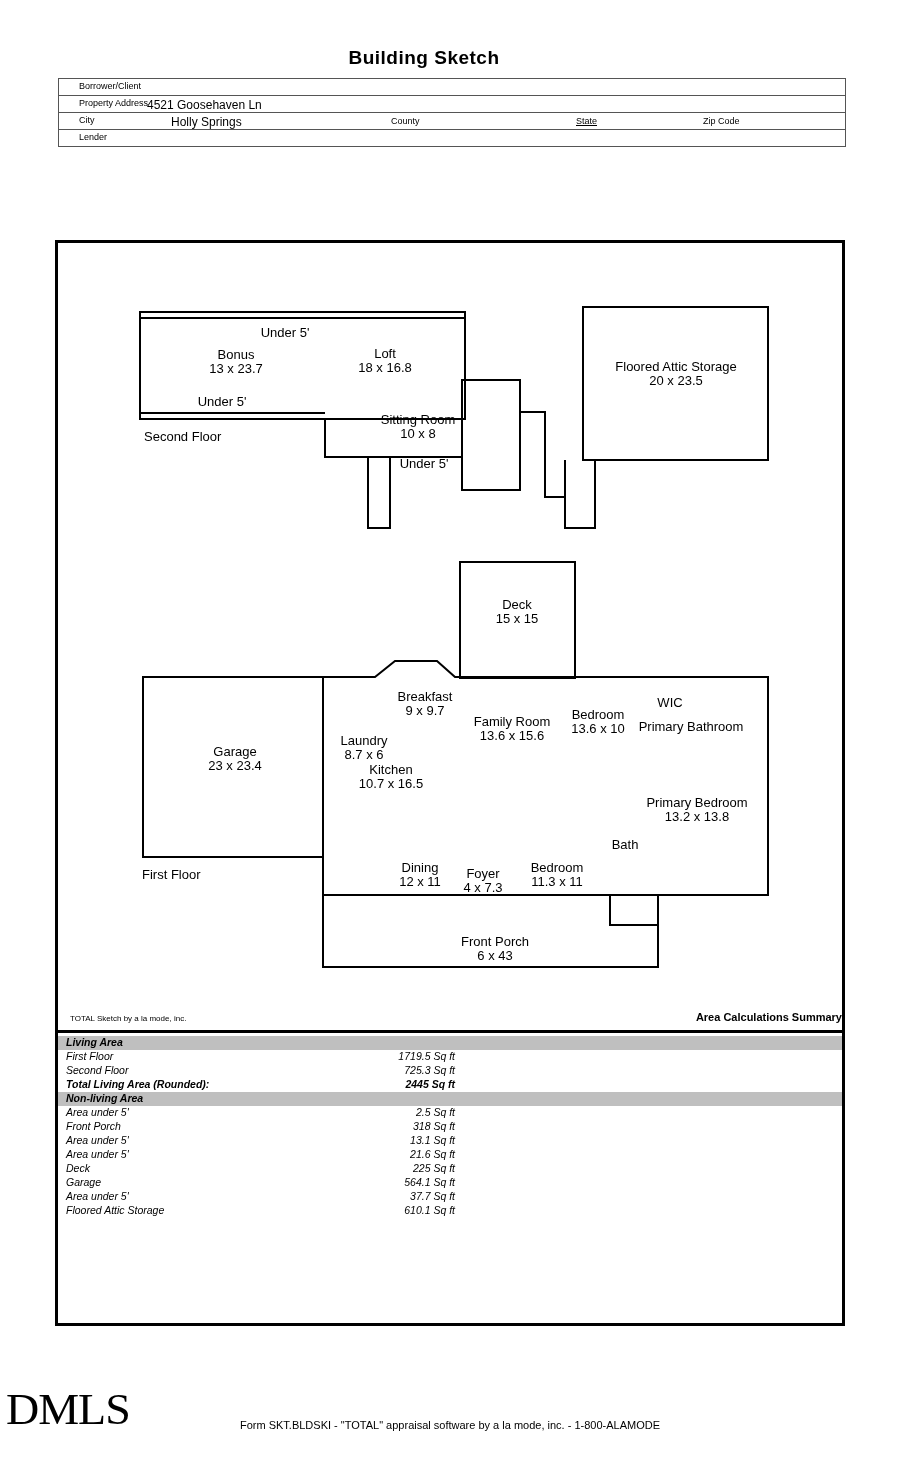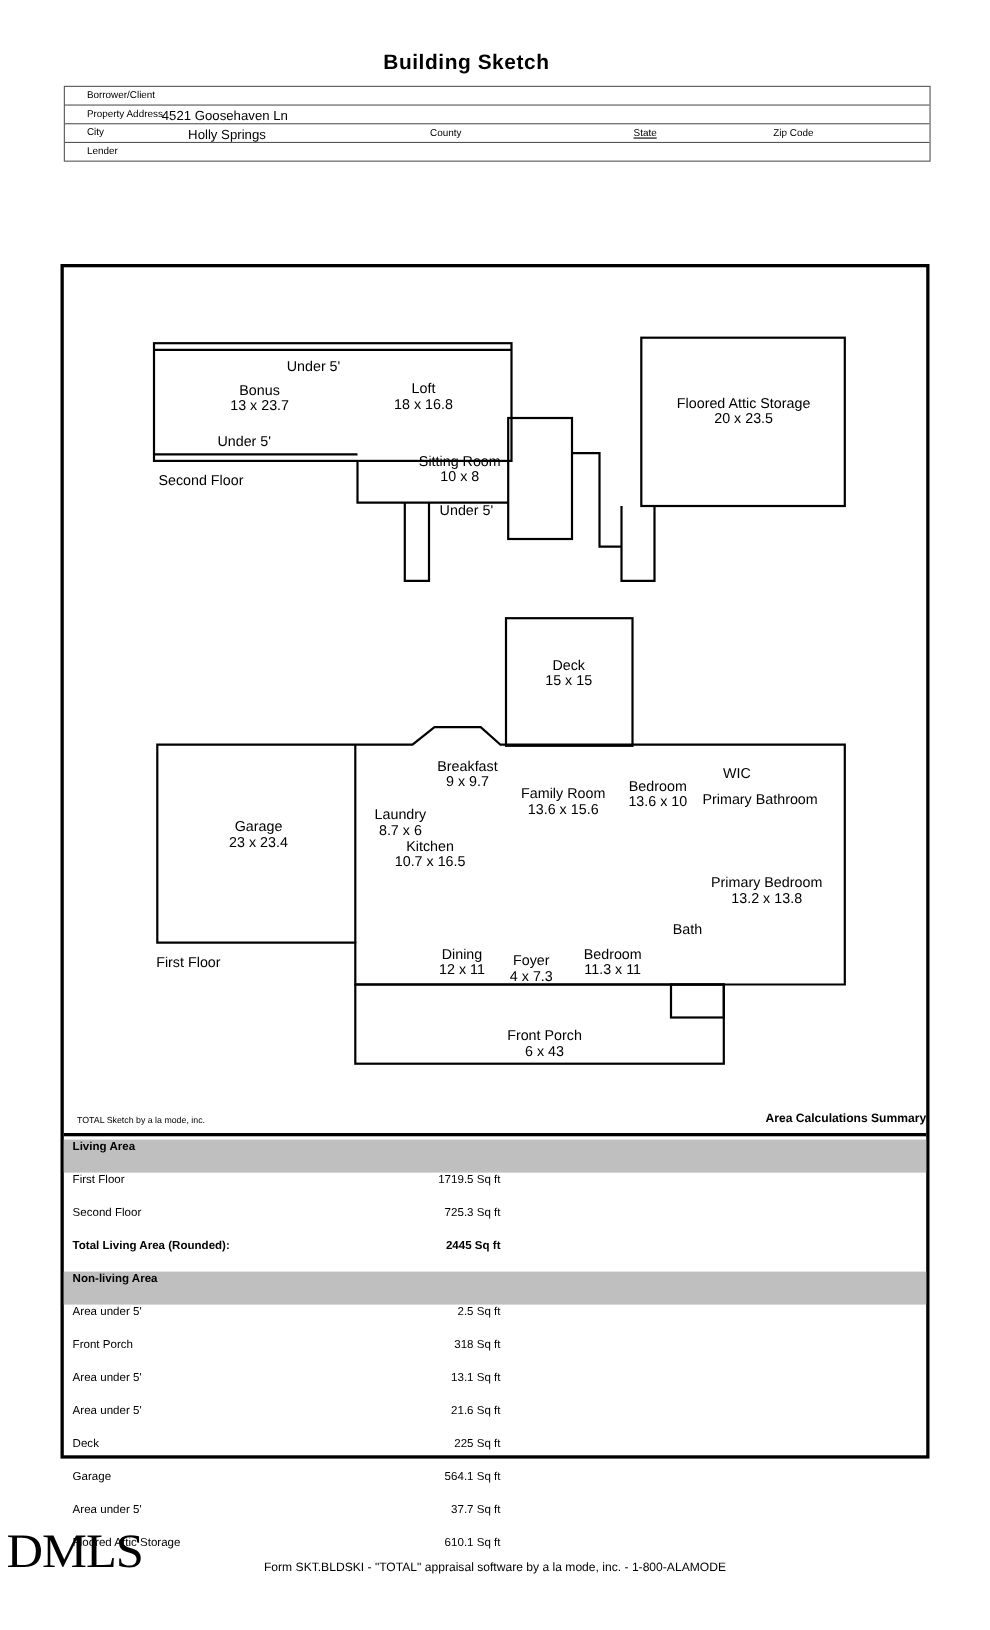--- a/index.html
+++ b/index.html
@@ -36,21 +36,21 @@
   
   .attrib { position:absolute; left:70px; top:1014px; font-size:8px; }
   .summary-title {
     position:absolute; left:58px; top:1011px; width:784px;
     text-align:right; font-size:11px; font-weight:bold;
   }
   .area-summary {
     position:absolute; left:58px; top:1030px; width:784px;
     border-top:3px solid #000; font-size:10.5px; padding-top:3px;
   }
-  .arow { position:relative; height:30px; line-height:13px; }
+  .arow { position:relative; height:14px; line-height:13px;font-style:italic; }
   .arow .nm { padding-left:8px; }
   .arow .val {
     position:absolute; top:0; left:240px; width:157px; text-align:right;
   }
   .aheader { background:#bfbfbf; font-weight:bold; }
   .aheader .nm { font-weight:bold; }
   .total { font-weight:bold; }
   
   .logo {
     position:absolute; left:6px; top:1383px;

